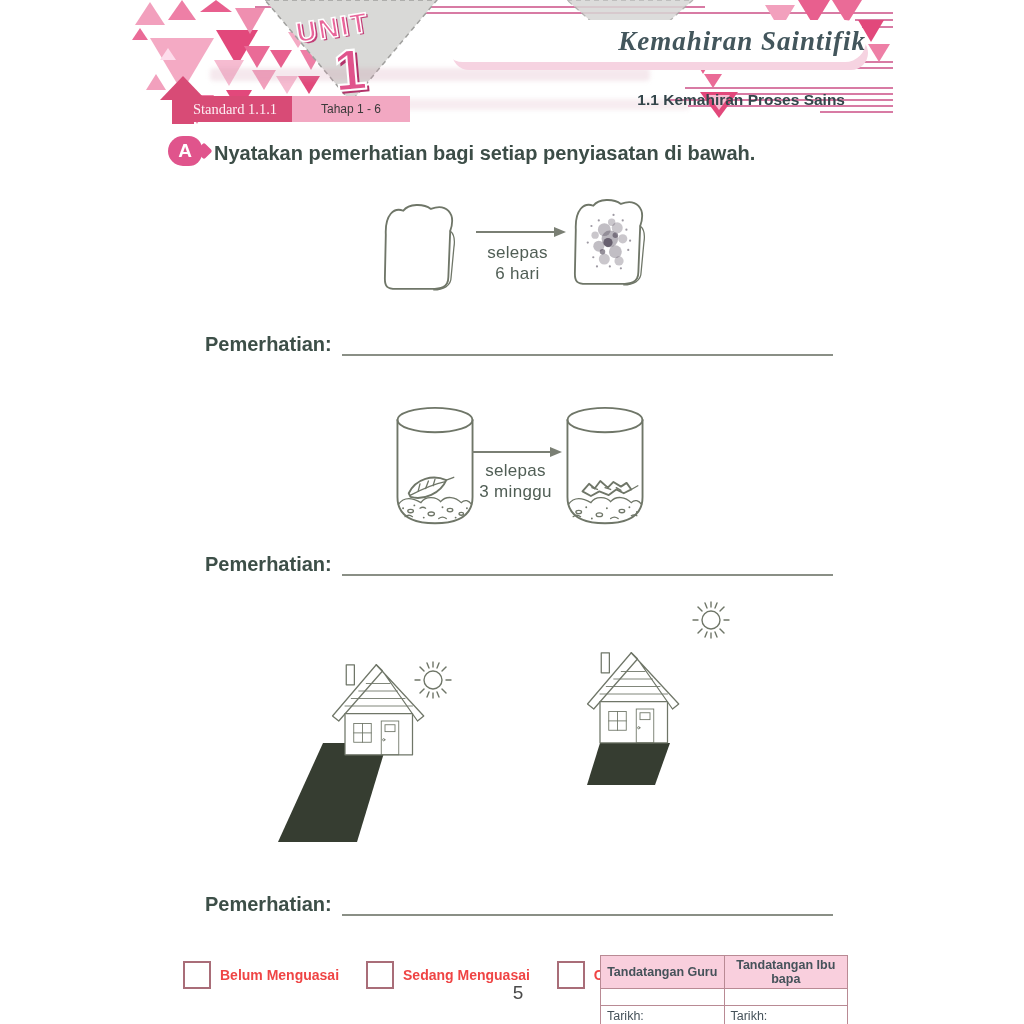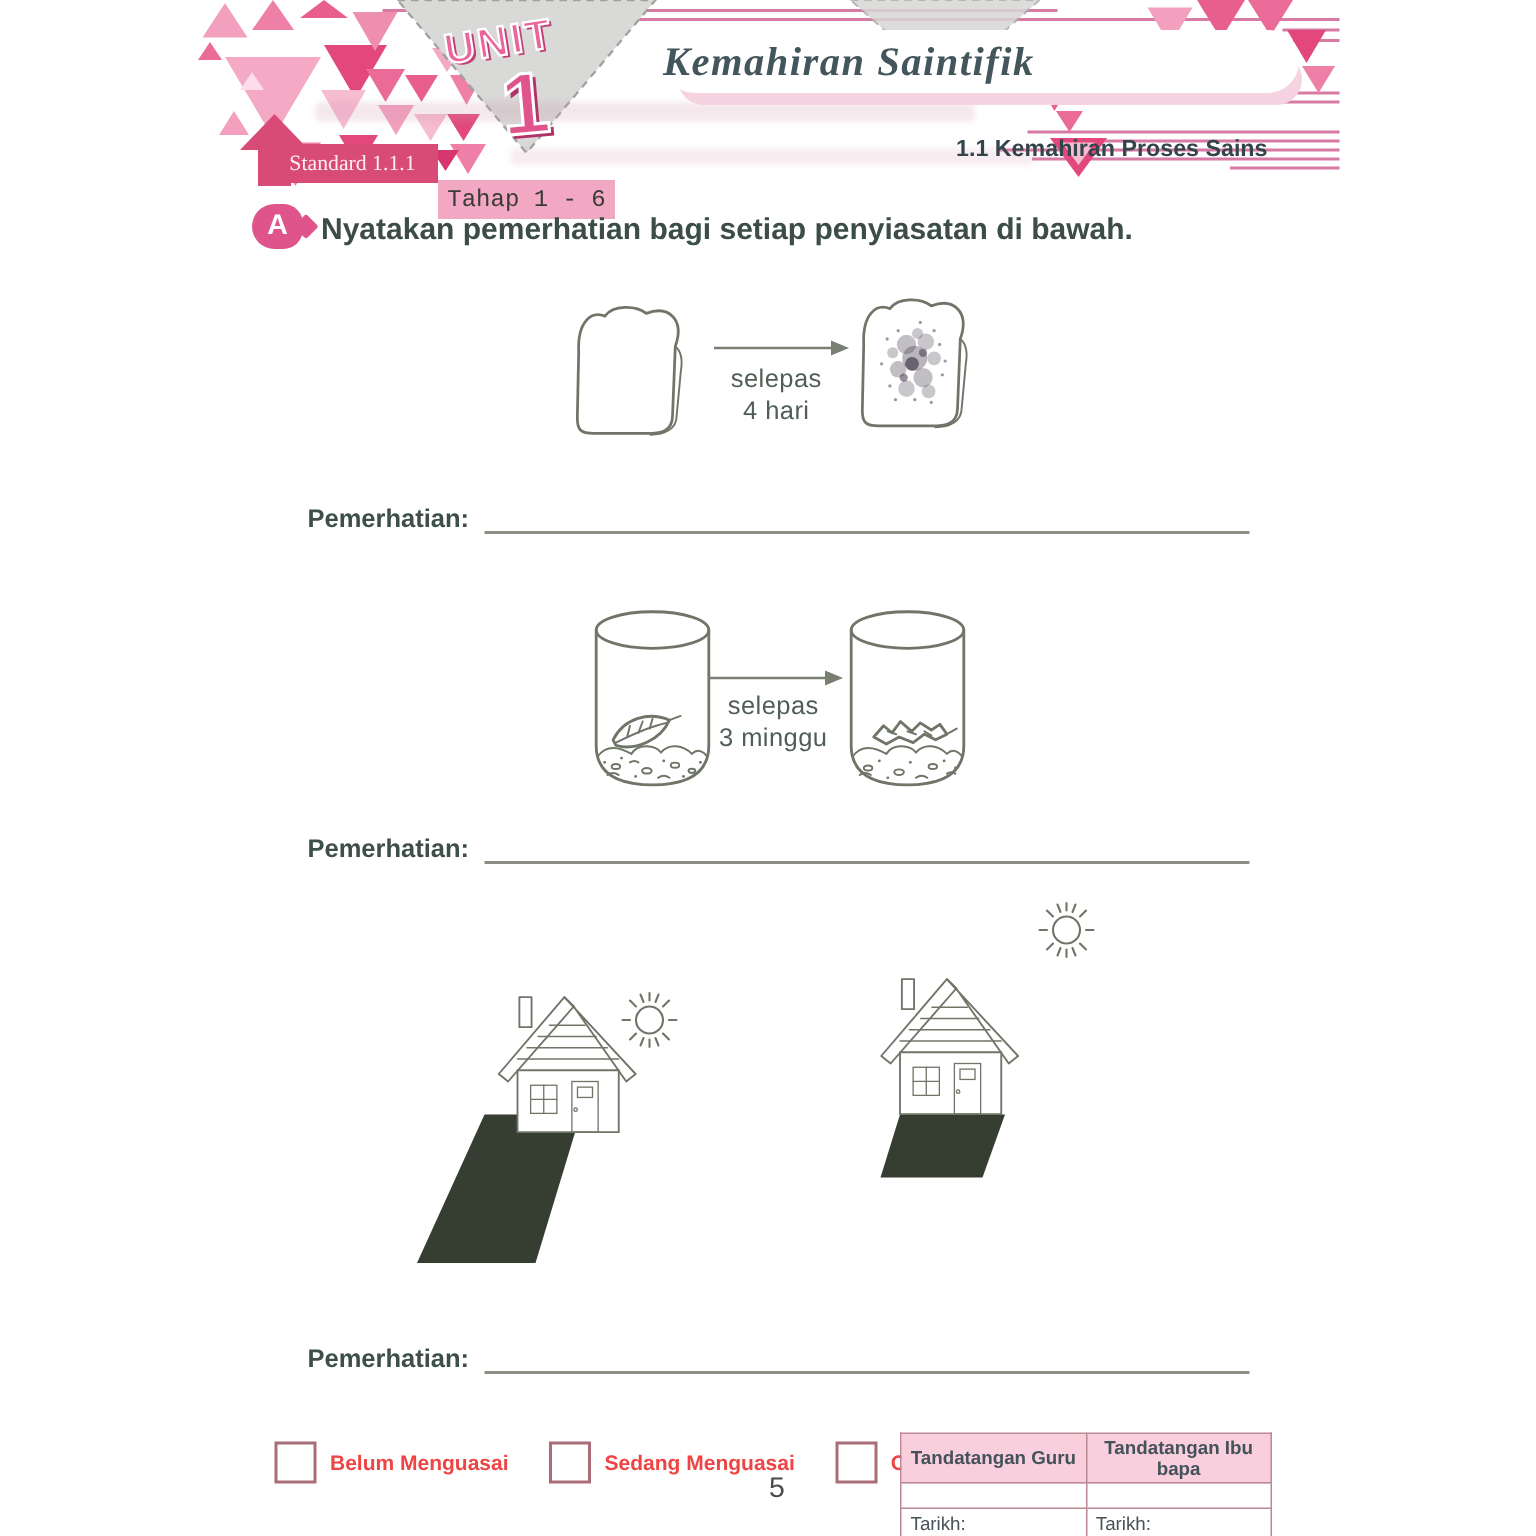--- a/index.html
+++ b/index.html
@@ -9,46 +9,46 @@
 
   
   .unit-word{position:absolute;left:296px;top:12px;transform:rotate(-9deg);
     font-weight:bold;font-size:28px;letter-spacing:2px;color:#e9659a;
     -webkit-text-stroke:1.5px #ffffff;text-shadow:2px 2px 0 #c23e77;}
   .unit-num{position:absolute;left:334px;top:36px;transform:rotate(-5deg);
     font-weight:bold;font-size:58px;color:#e0548c;
     -webkit-text-stroke:2px #ffffff;text-shadow:3px 3px 0 #b2336a;}
   .banner-shadow{left:452px;top:36px;width:416px;height:34px;background:#f6d3e1;border-radius:18px;}
   .banner{left:442px;top:20px;width:424px;height:42px;background:#ffffff;border-radius:22px;
-          display:flex;align-items:center;justify-content:flex-start;}
+          display:flex;align-items:center;justify-content:flex-end;}
   .page-title{font-family:"Liberation Serif",serif;font-style:italic;font-weight:bold;
               font-size:27px;letter-spacing:1px;color:#43565c;}
   .std-badge{left:178px;top:96px;width:114px;height:26px;background:#d84b76;color:#fdeef3;
              font-family:"Liberation Serif",serif;font-size:14.5px;display:flex;align-items:center;justify-content:center;}
   .tahap-badge{left:292px;top:96px;width:118px;height:26px;background:#f2a8c2;color:#3a3a3a;
-             font-family:Liberation Mono, monospace;font-size:16px;display:flex;align-items:center;justify-content:center;margin-top:24px;}
+             font-family:Liberation Sans, sans-serif;font-size:12px;display:flex;align-items:center;justify-content:center;}
   .subtopic{left:595px;top:91px;width:250px;text-align:right;font-weight:bold;font-size:15.5px;color:#33454a;}
   .ghost{position:absolute;background:rgba(210,150,175,.22);filter:blur(2px);border-radius:4px;}
 
   
   .q-badge{left:168px;top:136px;width:34px;height:30px;background:#e0548c;border-radius:16px 14px 14px 16px;
            display:flex;align-items:center;justify-content:center;color:#fff;font-weight:bold;font-size:19px;}
   .q-badge::after{content:"";position:absolute;left:30px;top:9px;width:12px;height:12px;
            background:#e0548c;transform:rotate(45deg);border-radius:2px;}
   .q-text{left:214px;top:142px;width:650px;font-weight:bold;font-size:20px;color:#3c4d47;}
 
   
   .caption{color:#505e55;font-size:17px;text-align:center;line-height:21px;letter-spacing:.3px;}
   .stroke{stroke:#6f7668;fill:none;stroke-width:2;stroke-linecap:round;stroke-linejoin:round;}
   .thin{stroke:#6f7668;fill:none;stroke-width:1.4;stroke-linecap:round;}
   .whitefill{fill:#ffffff;stroke:#6f7668;stroke-width:2;stroke-linejoin:round;}
 
   
   .answer-row{display:flex;align-items:flex-end;width:628px;height:22px;}
-  .answer-label{font-weight:bold;font-size:17px;color:#3d4f48;white-space:nowrap;margin-top:12px;}
+  .answer-label{font-weight:bold;font-size:20px;color:#3d4f48;white-space:nowrap;margin-top:12px;}
   .answer-line{flex:1;border-bottom:2px solid #8a8f86;margin-left:10px;height:18px;}
 
   
   .mastery{left:183px;top:961px;display:flex;align-items:center;gap:9px;}
   .mastery .box{width:24px;height:24px;border:2px solid #a96d78;background:#fff;}
   .mastery .lbl{font-weight:bold;font-size:14px;color:#ef4444;margin-right:18px;white-space:nowrap;}
   .pagenum{left:498px;top:982px;width:40px;text-align:center;font-size:19px;color:#4a4a4a;}
   table.sig{position:absolute;left:600px;top:955px;width:248px;border-collapse:collapse;
             font-size:12.5px;color:#45525a;}
   table.sig td{border:1.5px solid #b98a94;padding:2px 6px;height:16px;width:124px;}
@@ -220,21 +220,21 @@
             <circle cx="56" cy="22" r="1.2"></circle>
         </g>
       </g>
     </svg>
     <svg class="abs" style="left:476px;top:225px" width="92" height="14">
       <line x1="0" y1="7" x2="78" y2="7" stroke="#7a7f74" stroke-width="1.8"></line>
       <polygon points="78,2 90,7 78,12" fill="#7a7f74"></polygon>
     </svg>
     <div class="abs caption" style="left:465px;top:242px;width:105px">
       <div>selepas</div>
-      <div>4 hari</div>
+      <div>6 hari</div>
     </div>
   </div>
 
   <div class="abs answer-row" style="left:205px;top:334px">
     <span class="answer-label">Pemerhatian:</span>
     <div class="answer-line"></div>
   </div>
 
   <div class="abs" style="left:0;top:0">
     <svg class="abs" style="left:388px;top:405px" width="94" height="122" viewBox="0 0 100 130">

